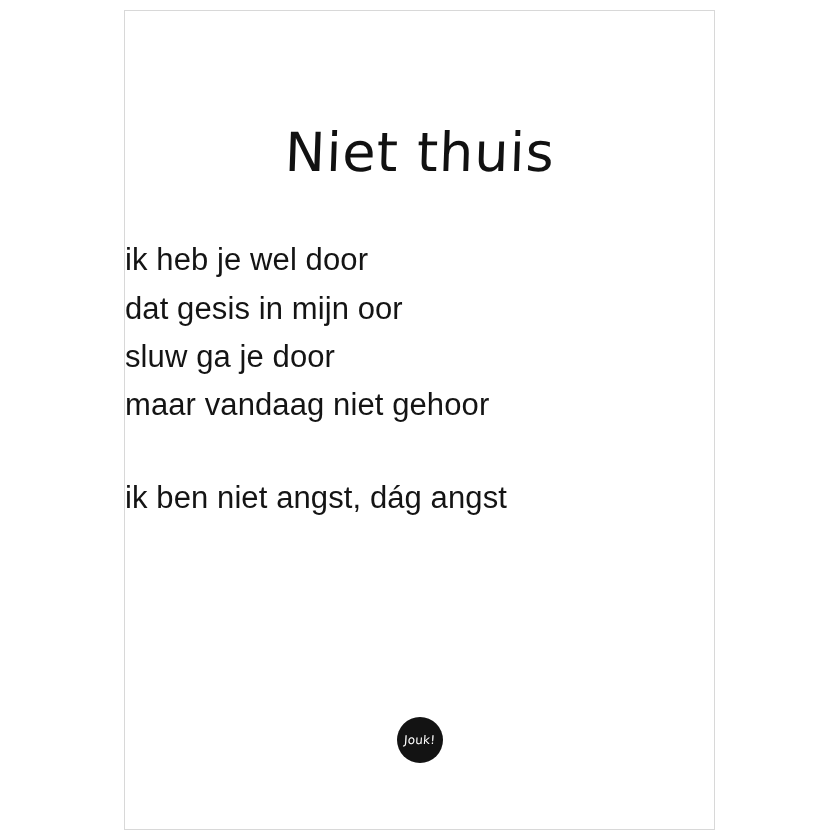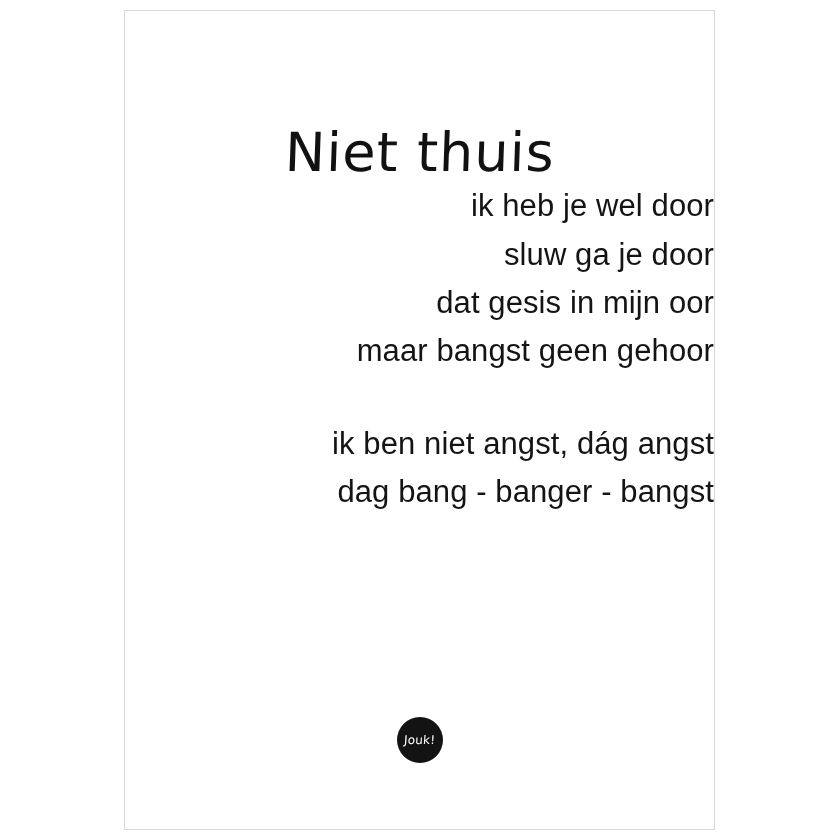--- a/index.html
+++ b/index.html
@@ -37,22 +37,23 @@
     font-family: "DejaVu Sans", sans-serif;
     font-size: 54px;
     font-weight: 400;
     letter-spacing: 1px;
     color: #111111;
     text-align: center;
     line-height: 1.1;
     transform: skewX(-2deg);
   }
   .stanzas {
+    margin-top: 54px;
     width: 100%;
-    text-align: right;
+    text-align: left;
   }
   .stanza {
     margin: 0 0 44px 0;
   }
   .stanza:last-child {
     margin-bottom: 0;
   }
   .line {
     font-family: "Liberation Sans", sans-serif;
     font-size: 31px;
@@ -92,28 +93,27 @@
 
 <div class="canvas">
   <div class="card">
 
     <div class="poem-title">Niet thuis</div>
 
     <div class="stanzas">
 
       <div class="stanza">
         <div class="line">ik heb je wel door</div>
+        <div class="line">dat gesis in mijn oor</div>
         <div class="line">sluw ga je door</div>
-        <div class="line">dat gesis in mijn oor</div>
-        <div class="line">maar bangst geen gehoor</div>
+        <div class="line">maar vandaag niet gehoor</div>
       </div>
 
       <div class="stanza">
         <div class="line">ik ben niet angst, dág angst</div>
-        <div class="line">dag bang - banger - bangst</div>
       </div>
 
     </div>
 
     <div class="logo-wrap">
       <div class="logo-badge">
         <span class="logo-text">Jouk!</span>
       </div>
     </div>
 

